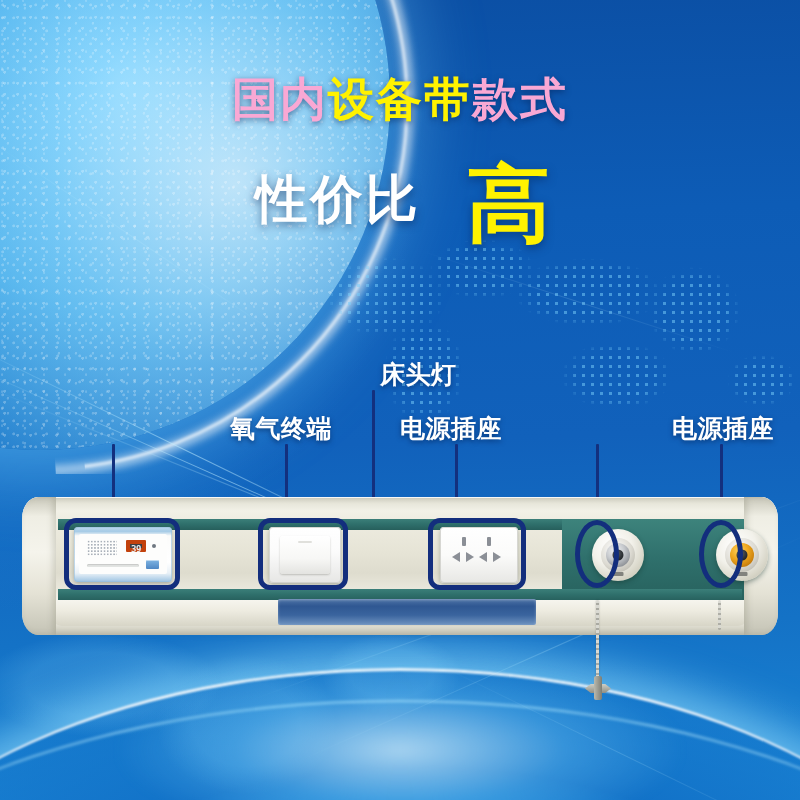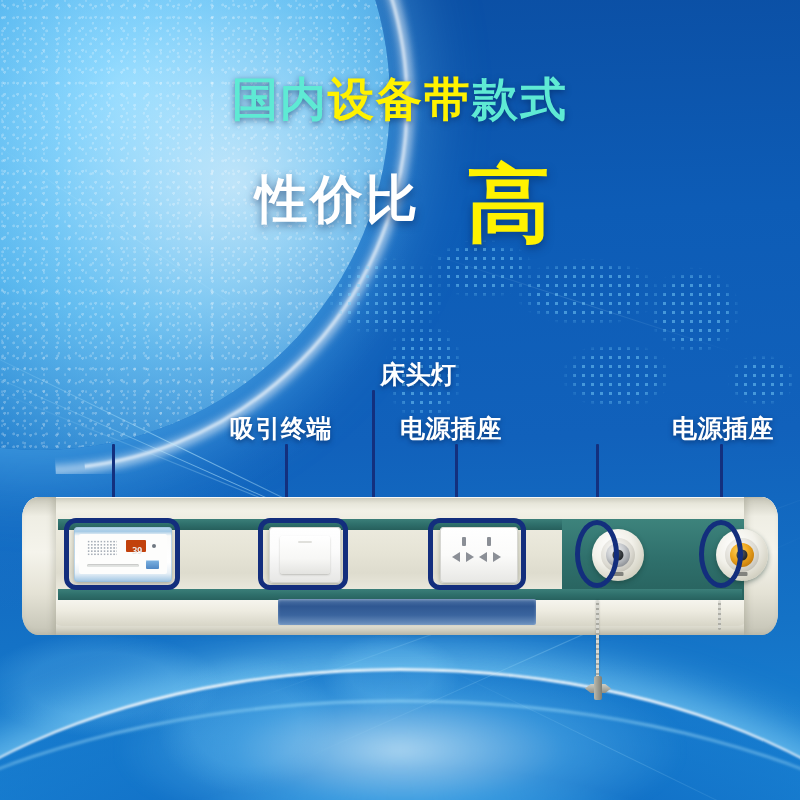--- a/index.html
+++ b/index.html
@@ -154,21 +154,21 @@
   
   .headline-block { position: absolute; left: 0; top: 72px; width: 800px; }
   .headline1 {
     text-align: center;
     font-size: 46px;
     font-weight: bold;
     letter-spacing: 2px;
     line-height: 1.18;
     white-space: nowrap;
   }
-  .h-white { color: #5eead4; text-shadow: 0 2px 6px rgba(0,30,80,.55); }
+  .h-white { color: #f9a8d4; text-shadow: 0 2px 6px rgba(0,30,80,.55); }
   .h-yellow { color: #fff200; text-shadow: 0 2px 6px rgba(0,30,80,.55); }
 
   .headline2 {
     position: absolute; left: 0; top: 86px;
     width: 800px;
     display: flex;
     justify-content: center;
     align-items: flex-end;
     gap: 46px;
     padding-left: 6px;
@@ -266,21 +266,21 @@
   .ic-face { position: absolute; left: 5px; top: 7px; right: 5px; bottom: 8px; background: #fdfdfc; border-radius: 2px; }
   .ic-grille {
     position: absolute; left: 8px; top: 6px; width: 30px; height: 16px;
     background-image: radial-gradient(circle, #9aa3ad 0 .9px, transparent 1.2px);
     background-size: 3.2px 3.2px;
     opacity: .85;
   }
   .ic-display {
     position: absolute; left: 47px; top: 6px; width: 20px; height: 12px;
     background: #3c3f44;
-    border: 6px solid #c2410c;
+    border: 4px solid #c2410c;
     border-radius: 1px;
     color: #e8e9ea;
     font-family: "DejaVu Sans Mono", monospace;
     font-size: 9px; font-weight: bold;
     line-height: 10px; text-align: center;
     letter-spacing: -.5px;
   }
   .ic-led { position: absolute; left: 73px; top: 10px; width: 4px; height: 4px; border-radius: 50%; background: #6f7881; }
   .ic-btn {
     position: absolute; right: 8px; bottom: 5px; width: 13px; height: 9px;
@@ -411,21 +411,21 @@
 
   <div class="headline-block">
     <div class="headline1"><span class="h-white">国内</span><span class="h-yellow">设备带</span><span class="h-white">款式</span></div>
 
     <div class="headline2">
       <span class="h2-main">性价比</span>
       <span class="h2-big">高</span>
     </div>
   </div>
 
-  <div class="callout" style="left:230px; top:412px;">吸引终端</div>
+  <div class="callout" style="left:230px; top:412px;">氧气终端</div>
   <div class="callout" style="left:332px; top:358px;margin-left:48px;">床头灯</div>
   <div class="callout" style="left:400px; top:412px;">电源插座</div>
   <div class="callout" style="left:672px; top:412px;">电源插座</div>
 
   <div class="leader" style="left:112px; top:444px; height:84px;"></div>
   <div class="leader" style="left:285px; top:444px; height:84px;"></div>
   <div class="leader" style="left:372px; top:390px; height:222px;"></div>
   <div class="leader" style="left:455px; top:444px; height:84px;"></div>
   <div class="leader" style="left:596px; top:444px; height:78px;"></div>
   <div class="leader" style="left:720px; top:444px; height:78px;"></div>

